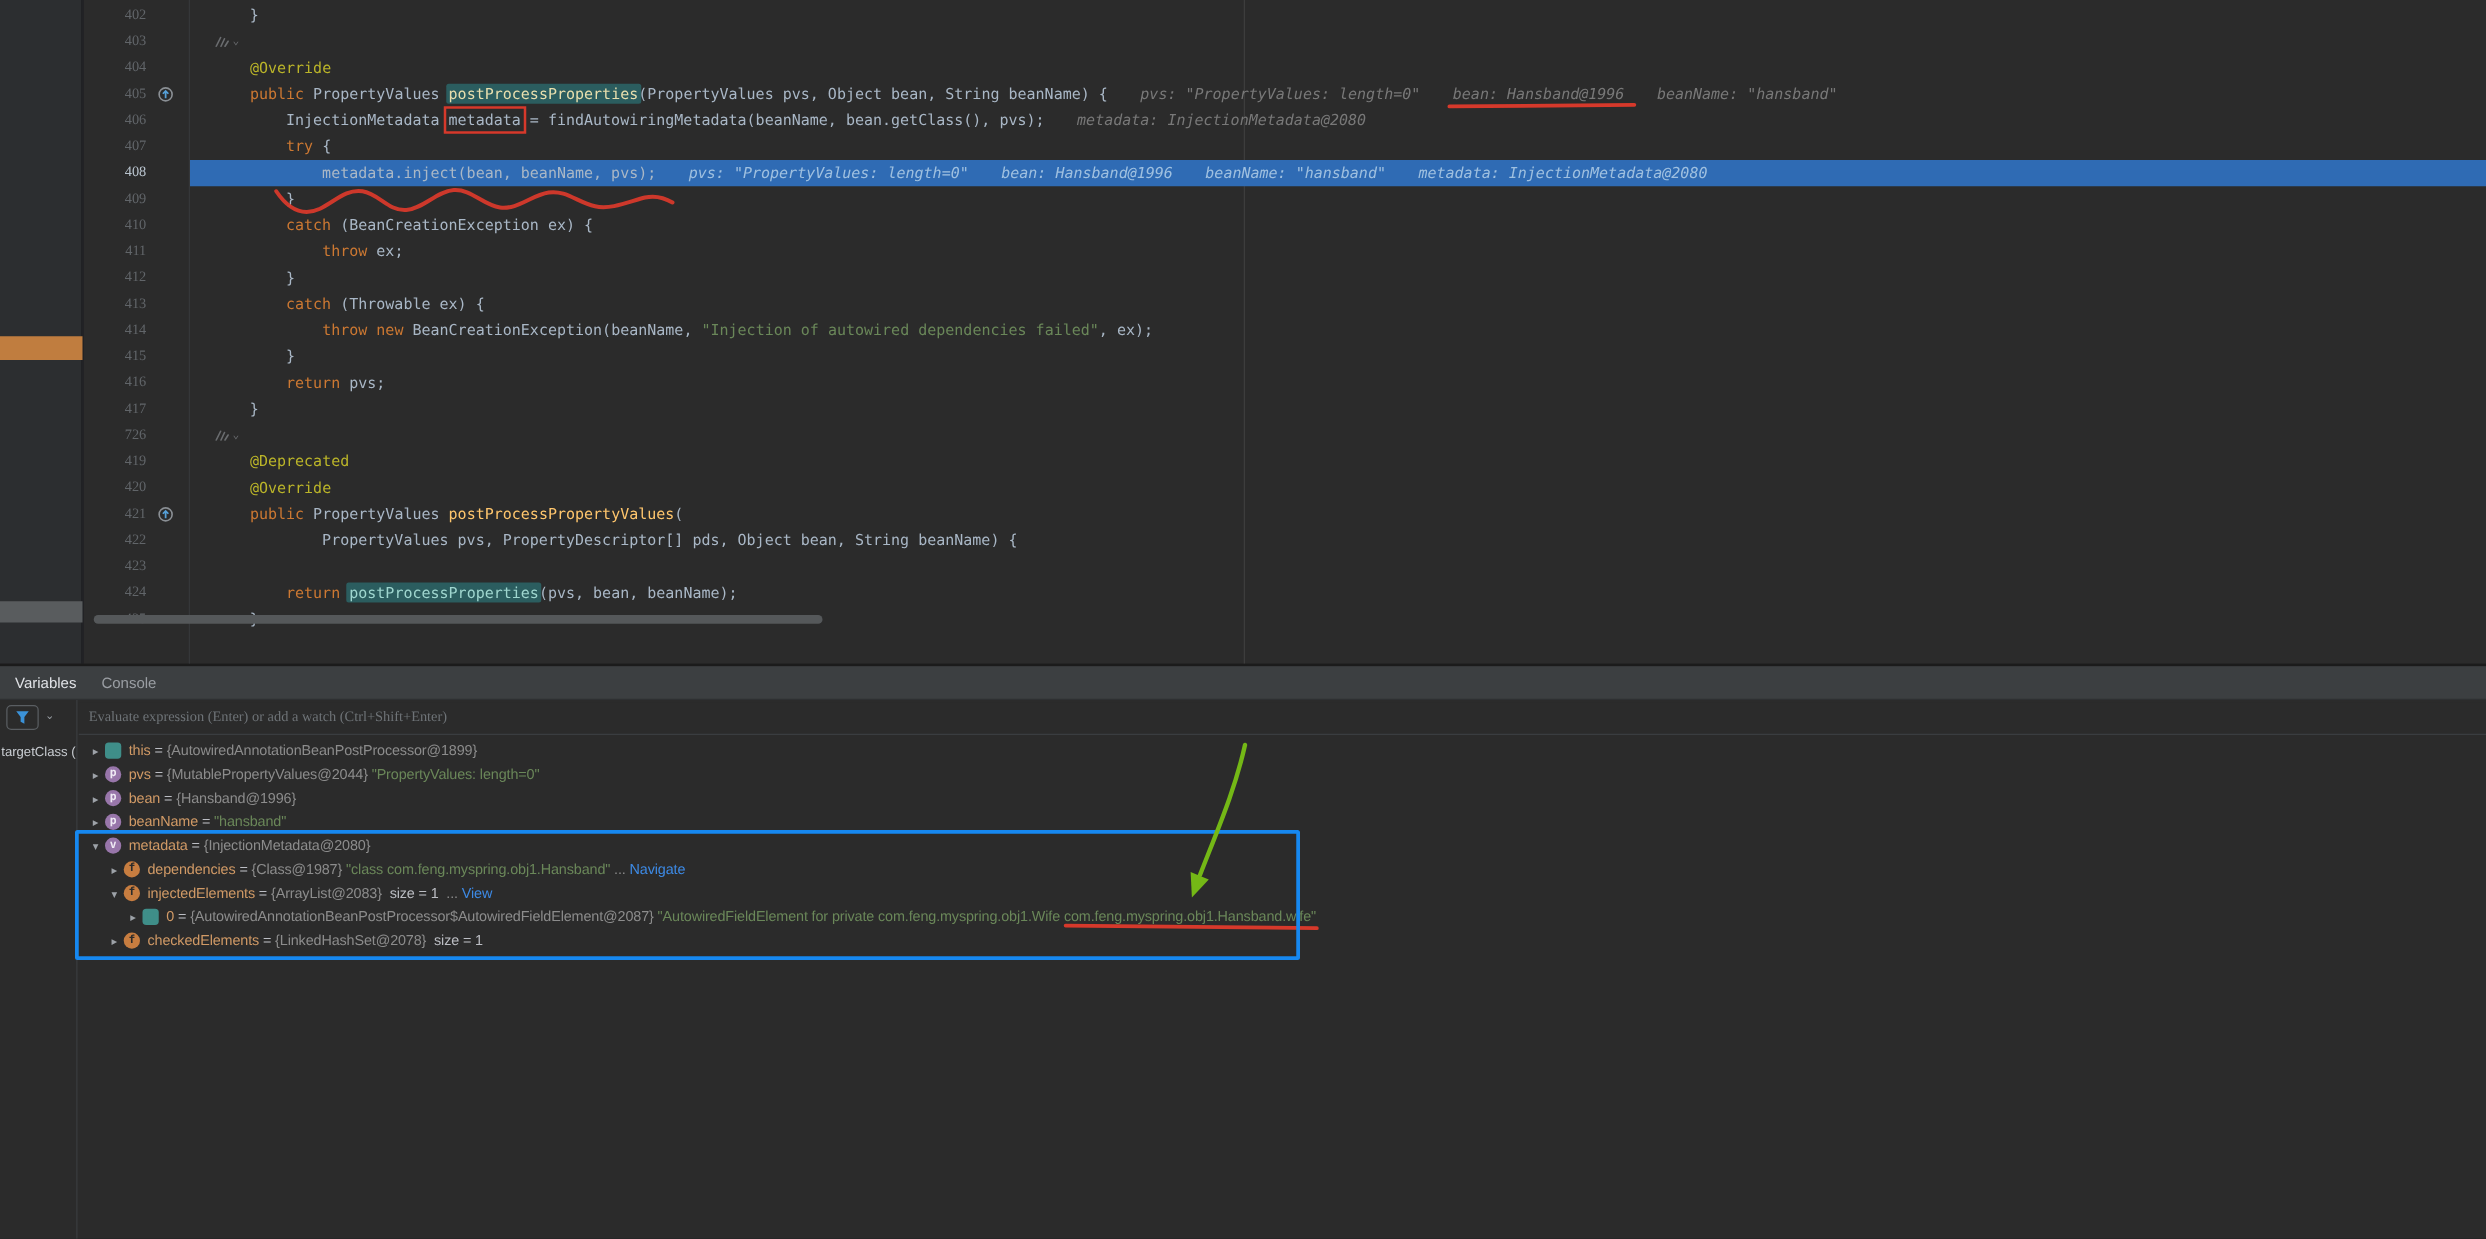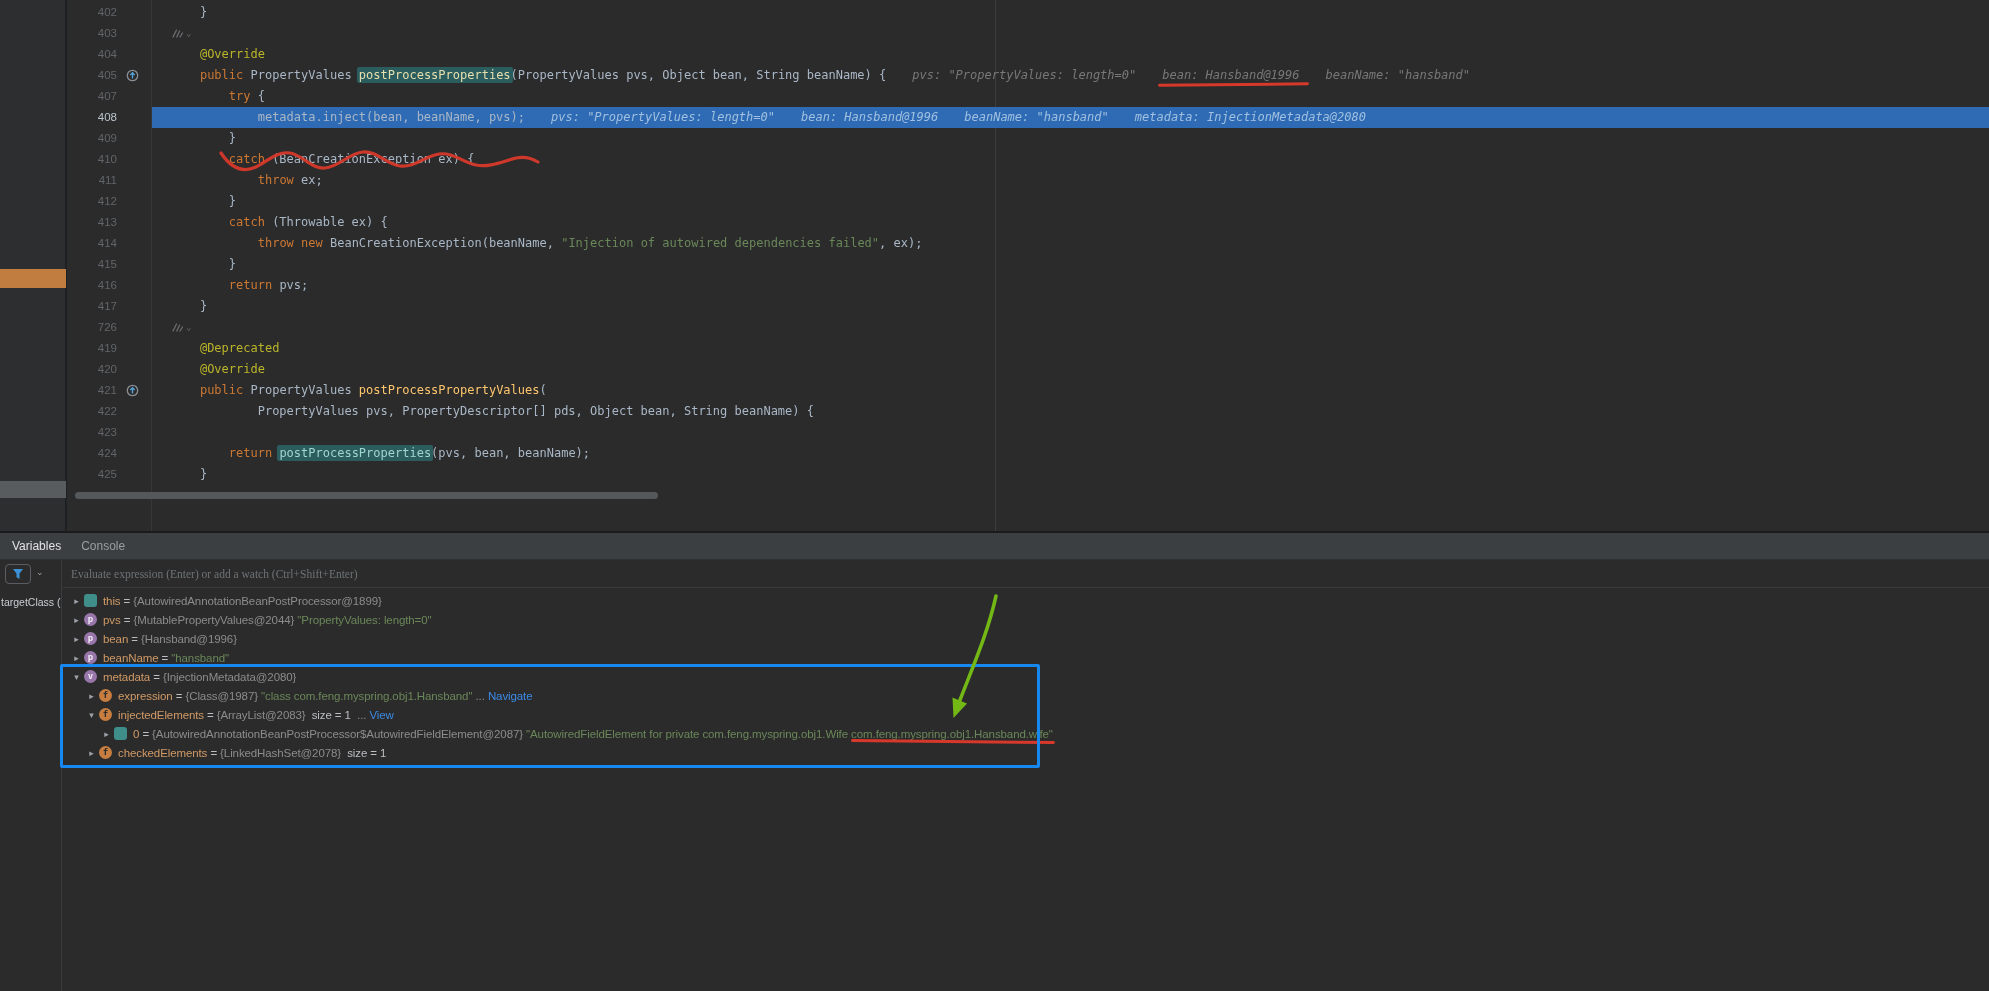--- a/index.html
+++ b/index.html
@@ -11,21 +11,21 @@
   #left-strip{position:absolute;left:0;top:0;width:66px;height:531px;background:#2c2e30;border-right:1px solid #1d1e20}
   #strip-orange{position:absolute;left:0;top:269px;width:66px;height:19px;background:#c07d3f}
   #strip-gray{position:absolute;left:0;top:481px;width:66px;height:17px;background:#595c5e}
 
   
   #editor{position:absolute;left:67px;top:0;width:1922px;height:531px;background:#2b2b2b;overflow:hidden}
   #gutter-sep{position:absolute;left:84px;top:0;width:1px;height:531px;background:#353739;z-index:1}
   #margin-guide{position:absolute;left:928px;top:0;width:1px;height:531px;background:#5a5a5a;opacity:.4;z-index:1}
   #editor-lines{position:relative;padding-top:2px}
   .line{display:flex;height:21px;line-height:21px;position:relative;z-index:2}
-  .gutter{flex:none;width:85px;display:flex;font-family:Liberation Sans, sans-serif}
+  .gutter{flex:none;width:85px;display:flex;font-family:Liberation Serif, serif}
   .lnum{display:inline-block;width:50px;text-align:right;font-size:11.5px;color:#616569}
   .line.exec .lnum{color:#b9c4ce}
   .gico{display:inline-flex;width:30px;align-items:center;justify-content:center}
   .code{flex:1;white-space:pre;padding-left:19px;font-family:"DejaVu Sans Mono",monospace;font-size:12px;color:var(--c-plain,#a9b7c6)}
   .line.exec .code{background:var(--c-exec,#2f6bb4)}
   .tok-p{color:var(--c-plain,#a9b7c6)}
   .tok-k{color:var(--c-keyword,#cc7832)}
   .tok-a{color:var(--c-annotation,#bbb529)}
   .tok-s{color:var(--c-string,#6a8759)}
   .tok-m{color:var(--c-method,#ffc66d)}
@@ -119,20 +119,27 @@
             <svg width="13" height="13" viewBox="0 0 13 13">
               <circle cx="6.5" cy="6.5" r="5.2" fill="none" stroke="#8a8f94" stroke-width="1.3"></circle>
               <path d="M6.5 9.5 V4 M4.3 6 L6.5 3.8 L8.7 6" fill="none" stroke="#56a0d8" stroke-width="1.4"></path>
             </svg>
           </span>
         </div>
         <div class="code"><span class="tok-p">    </span><span class="tok-k">public</span><span class="tok-p"> PropertyValues </span><span class="tok-hlm">postProcessProperties</span><span class="tok-p">(PropertyValues pvs, Object bean, String beanName) {</span><span class="hint">pvs: "PropertyValues: length=0"</span><span class="hint u-red">bean: Hansband@1996</span><span class="hint">beanName: "hansband"</span></div>
       </div>
       <div class="line">
         <div class="gutter">
+          <span class="lnum">406</span>
+          <span class="gico"></span>
+        </div>
+        <div class="code"><span class="tok-p">        InjectionMetadata </span><span class="tok-box">metadata</span><span class="tok-p"> = findAutowiringMetadata(beanName, bean.getClass(), pvs);</span><span class="hint">metadata: InjectionMetadata@2080</span></div>
+      </div>
+      <div class="line">
+        <div class="gutter">
           <span class="lnum">407</span>
           <span class="gico"></span>
         </div>
         <div class="code"><span class="tok-p">        </span><span class="tok-k">try</span><span class="tok-p"> {</span></div>
       </div>
       <div class="line exec">
         <div class="gutter">
           <span class="lnum">408</span>
           <span class="gico"></span>
         </div>
@@ -282,21 +289,21 @@
     <span id="filter-chev">⌄</span>
     <div id="frames-frag">targetClass (</div>
   </div>
   <div id="eval-bar">Evaluate expression (Enter) or add a watch (Ctrl+Shift+Enter)</div>
   <div id="var-tree">
       <div class="trow" style="padding-left: 6px;"><span class="twist">▸</span><span class="vic vic-o">■</span><span class="ttext"><span class="sg-n">this</span><span class="sg-eq"> = </span><span class="sg-g">{AutowiredAnnotationBeanPostProcessor@1899}</span></span></div>
       <div class="trow" style="padding-left: 6px;"><span class="twist">▸</span><span class="vic vic-p">p</span><span class="ttext"><span class="sg-n">pvs</span><span class="sg-eq"> = </span><span class="sg-g">{MutablePropertyValues@2044} </span><span class="sg-str">"PropertyValues: length=0"</span></span></div>
       <div class="trow" style="padding-left: 6px;"><span class="twist">▸</span><span class="vic vic-p">p</span><span class="ttext"><span class="sg-n">bean</span><span class="sg-eq"> = </span><span class="sg-g">{Hansband@1996}</span></span></div>
       <div class="trow" style="padding-left: 6px;"><span class="twist">▸</span><span class="vic vic-p">p</span><span class="ttext"><span class="sg-n">beanName</span><span class="sg-eq"> = </span><span class="sg-str">"hansband"</span></span></div>
       <div class="trow" style="padding-left: 6px;"><span class="twist">▾</span><span class="vic vic-v">v</span><span class="ttext"><span class="sg-n">metadata</span><span class="sg-eq"> = </span><span class="sg-g">{InjectionMetadata@2080}</span></span></div>
-      <div class="trow" style="padding-left: 21px;"><span class="twist">▸</span><span class="vic vic-f">f</span><span class="ttext"><span class="sg-n">expression</span><span class="sg-eq"> = </span><span class="sg-g">{Class@1987} </span><span class="sg-str">"class com.feng.myspring.obj1.Hansband"</span><span class="sg-g"> ... </span><span class="sg-lnk">Navigate</span></span></div>
+      <div class="trow" style="padding-left: 21px;"><span class="twist">▸</span><span class="vic vic-f">f</span><span class="ttext"><span class="sg-n">dependencies</span><span class="sg-eq"> = </span><span class="sg-g">{Class@1987} </span><span class="sg-str">"class com.feng.myspring.obj1.Hansband"</span><span class="sg-g"> ... </span><span class="sg-lnk">Navigate</span></span></div>
       <div class="trow" style="padding-left: 21px;"><span class="twist">▾</span><span class="vic vic-f">f</span><span class="ttext"><span class="sg-n">injectedElements</span><span class="sg-eq"> = </span><span class="sg-g">{ArrayList@2083} </span><span class="sg-sz"> size = 1 </span><span class="sg-g"> ... </span><span class="sg-lnk">View</span></span></div>
       <div class="trow" style="padding-left: 36px;"><span class="twist">▸</span><span class="vic vic-o">■</span><span class="ttext"><span class="sg-n">0</span><span class="sg-eq"> = </span><span class="sg-g">{AutowiredAnnotationBeanPostProcessor$AutowiredFieldElement@2087} </span><span class="sg-str">"AutowiredFieldElement for private com.feng.myspring.obj1.Wife </span><span class="sg-str u-red2">com.feng.myspring.obj1.Hansband.wife"</span></span></div>
       <div class="trow" style="padding-left: 21px;"><span class="twist">▸</span><span class="vic vic-f">f</span><span class="ttext"><span class="sg-n">checkedElements</span><span class="sg-eq"> = </span><span class="sg-g">{LinkedHashSet@2078} </span><span class="sg-sz"> size = 1</span></span></div>
     </div>
 </div>
 
 <div id="blue-box"></div>
 <svg id="annot-svg" width="1989" height="991" viewBox="0 0 1989 991">
   <path d="M221,153 C231,168 243,173 256,167 C268,161 277,151 290,153 C303,155 311,169 325,168 C339,167 349,153 363,152 C377,151 386,164 400,166 C414,168 425,156 439,154 C453,152 462,162 476,165 C489,168 504,161 516,158 C525,156 533,159 538,162" stroke="#d6392b" stroke-width="3.2" fill="none" stroke-linecap="round" opacity="0.95"></path>
   <path d="M996,596 C988,632 974,664 960,700" stroke="#74b816" stroke-width="3.5" fill="none" stroke-linecap="round"></path>

